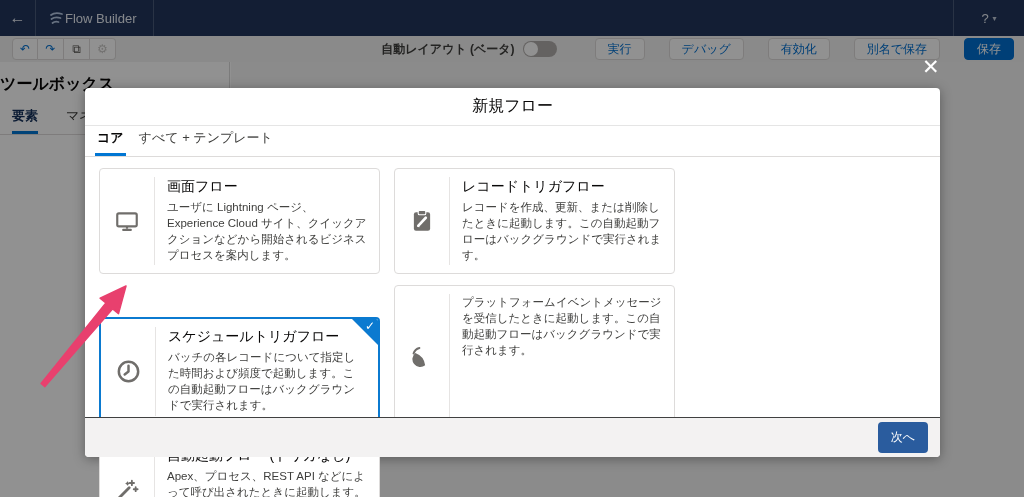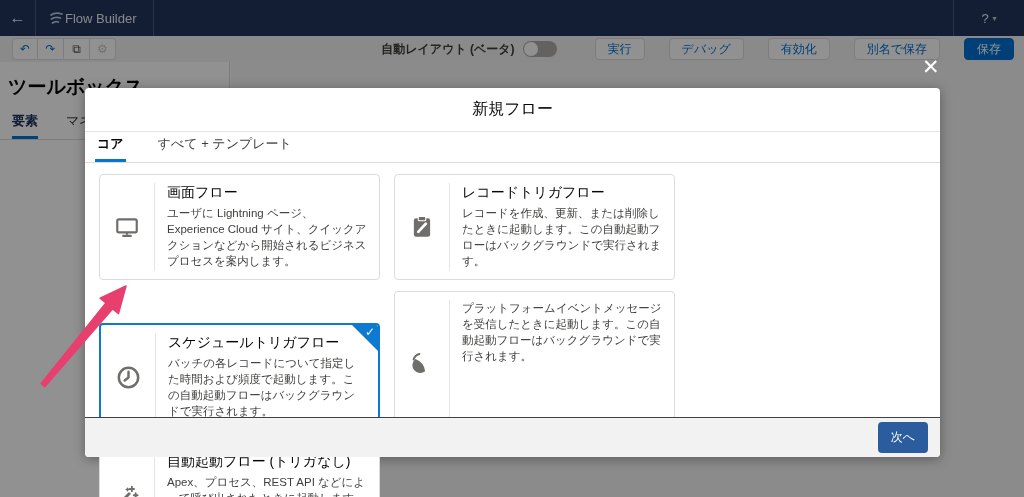--- a/index.html
+++ b/index.html
@@ -26,37 +26,37 @@
   .c-gear { color:#c9c7c5; }
   .toolbar .right { margin-left:auto; display:flex; align-items:center; margin-right:10px; gap:24px; }
   .autolayout { display:flex; align-items:center; gap:8px; font-size:12px; font-weight:bold; color:#3e3e3c; margin-right:14px; }
   .toggle { width:34px; height:16px; border-radius:8px; background:#b0adab; position:relative; cursor:pointer; }
   .toggle .knob { position:absolute; left:1px; top:1px; width:14px; height:14px; border-radius:50%; background:#fff; }
   .actbtn { height:22px; padding:0 12px; font-size:12px; background:#fff; border:1px solid #dddbda; border-radius:4px; color:#0070d2; display:flex; align-items:center; cursor:pointer; }
   .actbtn.primary { background:#0070d2; border-color:#0070d2; color:#fff; }
 
   
   .toolbox { position:absolute; top:62px; left:0; width:230px; bottom:0; background:#fff; border-right:1px solid #d8d8d8; }
-  .toolbox h2 { font-size:19px; font-weight:bold; color:#080707; padding:12px 8px 10px; }
+  .toolbox h2 { font-size:16px; font-weight:bold; color:#080707; padding:12px 0 10px; }
   .toolbox .tabs { display:flex; gap:28px; padding:0 12px; border-bottom:1px solid #dddbda; height:30px; align-items:flex-end; }
   .toolbox .tab { font-size:13px; color:#3e3e3c; padding-bottom:9px; cursor:pointer; white-space:nowrap; }
   .toolbox .tab.active { color:#16325c; font-weight:bold; border-bottom:3px solid #0176d3; padding-bottom:6px; }
 
   
   .canvas { position:absolute; top:62px; left:231px; right:0; bottom:0; background:#f5f5f5; }
 
   
   .overlay { position:absolute; inset:0; background:rgba(0,0,0,0.43); z-index:10; }
 
   
   .modal { position:absolute; left:85px; top:88px; width:855px; height:369px; background:#fff; border-radius:4px; z-index:20; box-shadow:0 2px 12px rgba(0,0,0,0.35); }
   .modal-close { position:absolute; left:922px; top:56px; z-index:30; color:#fff; font-size:21px; line-height:1; cursor:pointer; }
-  .modal-header { height:44px; display:flex; align-items:center; justify-content:center; border-bottom:1px solid #e5e5e5; }
+  .modal-header { height:38px; display:flex; align-items:center; justify-content:center; border-bottom:1px solid #e5e5e5; }
   .modal-header h1 { font-size:16px; font-weight:400; color:#080707; }
-  .modal-tabs { display:flex; gap:30px; padding:0 10px; border-bottom:1px solid #dddbda; height:31px; align-items:flex-end; }
+  .modal-tabs { display:flex; gap:11px; padding:0 10px; border-bottom:1px solid #dddbda; height:31px; align-items:flex-end; }
   .modal-tab { font-size:13px; color:#3e3e3c; padding:0 2px 9px; cursor:pointer; }
   .modal-tab.active { color:#080707; font-weight:bold; border-bottom:3px solid #0176d3; padding-bottom:6px; }
   .modal-body { padding:11px 14px; display:grid; grid-template-columns:281px 281px; column-gap:14px; row-gap:11px; align-items:stretch; }
 
   .card { position:relative; border:1px solid #dddbda; border-radius:4px; background:#fff; display:flex; min-height:70px; cursor:pointer; overflow:hidden; }
   .card.selected { border:2px solid #0b7ad0;margin-top:32px; }
   .card .icon-cell { width:54px; flex:none; display:flex; align-items:center; justify-content:center; }
   .card .divider { width:1px; background:#e6e4e3; margin:8px 0; flex:none; }
   .card .text-cell { padding:9px 12px 10px 12px; }
   .card .card-title { font-size:14px; color:#080707; margin-bottom:4px; }

